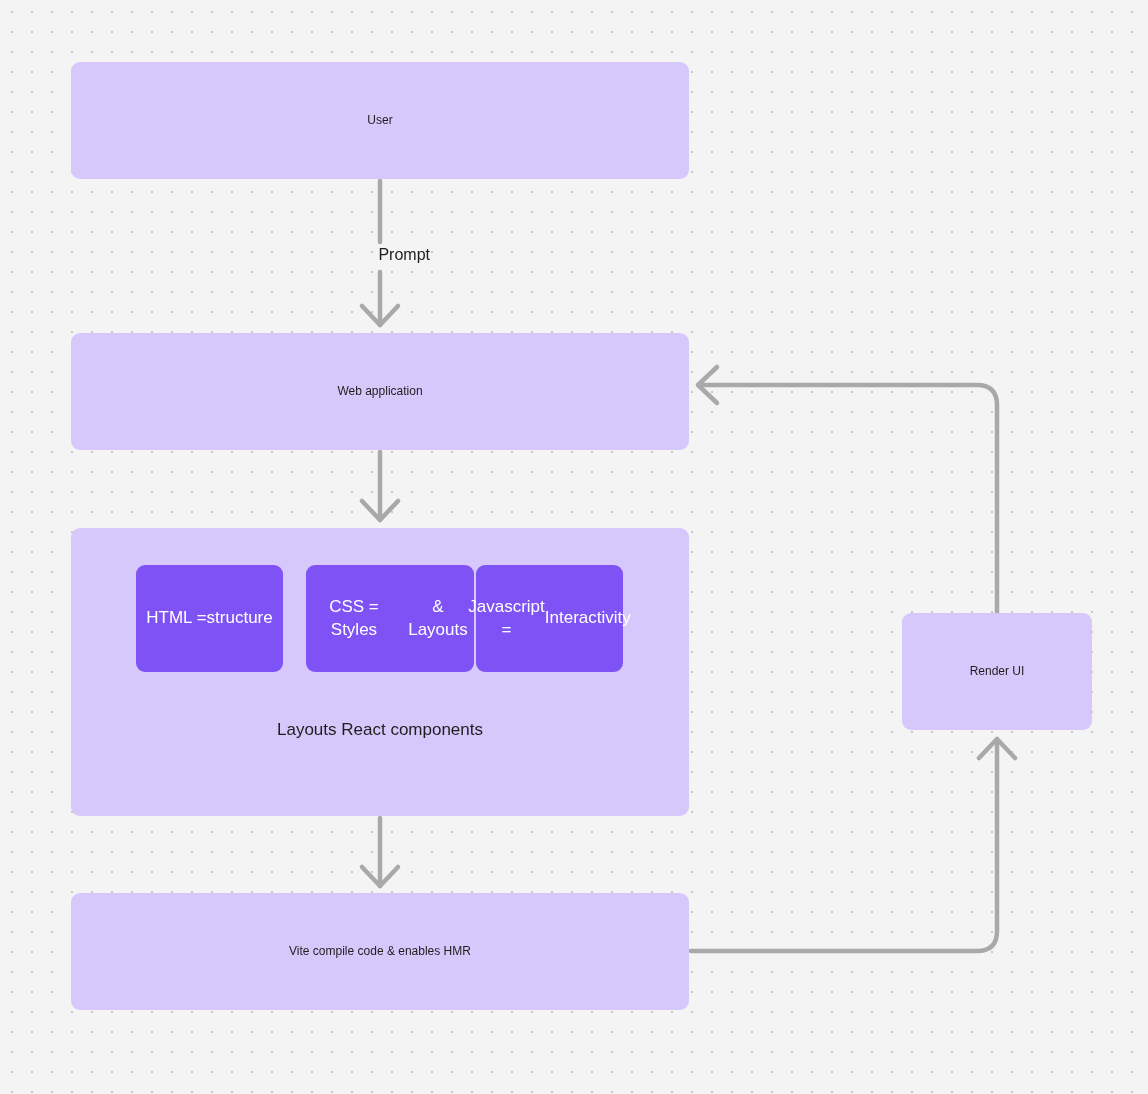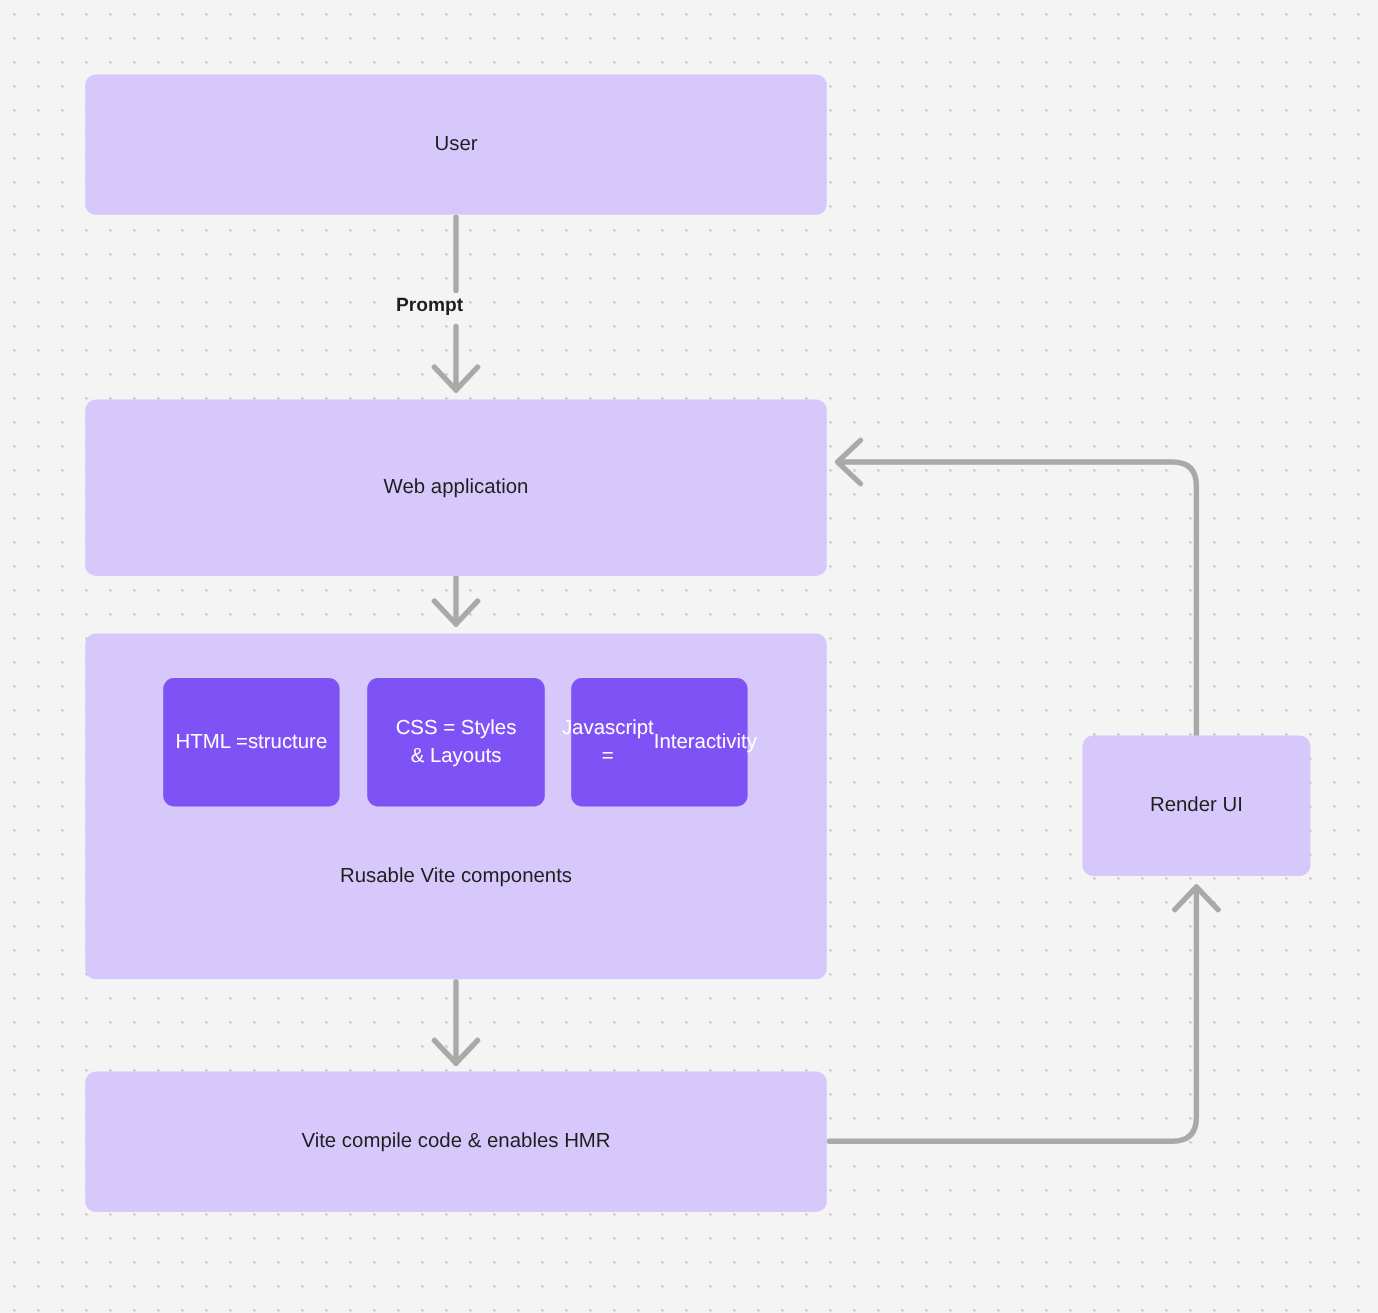--- a/index.html
+++ b/index.html
@@ -34,21 +34,21 @@
     box-sizing: border-box;
     display: flex;
     align-items: center;
     justify-content: center;
     text-align: center;
   }
   .node-lavender {
     background: #d7c8fb;
     border-radius: 9px;
     color: #1e1e1e;
-    font-size: 17px;
+    font-size: 12px;
     line-height: 1.35;
   }
   .node-purple {
     background: #7f52f5;
     border-radius: 9px;
     color: #ffffff;
     font-size: 17px;
     line-height: 1.35;
   }
   .group-box {
@@ -62,22 +62,21 @@
     text-align: center;
     color: #1e1e1e;
     font-size: 17px;
     white-space: nowrap;
   }
   .edge-label {
     position: absolute;
     font-size: 16px;
     color: #1e1e1e;
     white-space: nowrap;
-    text-align: left;
-    font-weight: bold;
+    text-align: right;
   }
   .label-text {
     display: inline-block;
   }
 </style>
 </head>
 <body>
 
 <div id="canvas">
 
@@ -103,43 +102,43 @@
   </svg>
 
   <div class="node node-lavender" style="left:71px; top:62px; width:618px; height:117px;">
     <span class="label-text">User</span>
   </div>
 
   <div class="edge-label" style="left:330px; top:246px; width:100px;">
     <span class="label-text">Prompt</span>
   </div>
 
-  <div class="node node-lavender" style="left:71px; top:333px; width:618px; height:147px;">
+  <div class="node node-lavender" style="left:71px; top:333px; width:618px; height:117px;">
     <span class="label-text">Web application</span>
   </div>
 
   <div class="group-box" style="left:71px; top:528px; width:618px; height:288px;"></div>
 
   <div class="node node-purple" style="left:136px; top:565px; width:147px; height:107px; ">
     <span class="label-text">HTML =</span>
     <span class="label-text">structure</span>
   </div>
 
-  <div class="node node-purple" style="left:306px; top:565px; width:148px; height:107px; flex-direction:column;">
+  <div class="node node-purple" style="left:306px; top:565px; width:168px; height:107px; ">
     <span class="label-text">CSS = Styles</span>
     <span class="label-text">&amp; Layouts</span>
   </div>
 
   <div class="node node-purple" style="left:476px; top:565px; width:147px; height:107px; flex-direction:row;">
     <span class="label-text">Javascript =</span>
     <span class="label-text">Interactivity</span>
   </div>
 
   <div class="group-caption" style="left:71px; top:720px; width:618px;">
-    <span class="label-text">Rusable Vite components</span>
+    <span class="label-text">Layouts React components</span>
   </div>
 
   <div class="node node-lavender" style="left:902px; top:613px; width:190px; height:117px;">
     <span class="label-text">Render UI</span>
   </div>
 
   <div class="node node-lavender" style="left:71px; top:893px; width:618px; height:117px;">
     <span class="label-text">Vite compile code &amp; enables HMR</span>
   </div>
 

